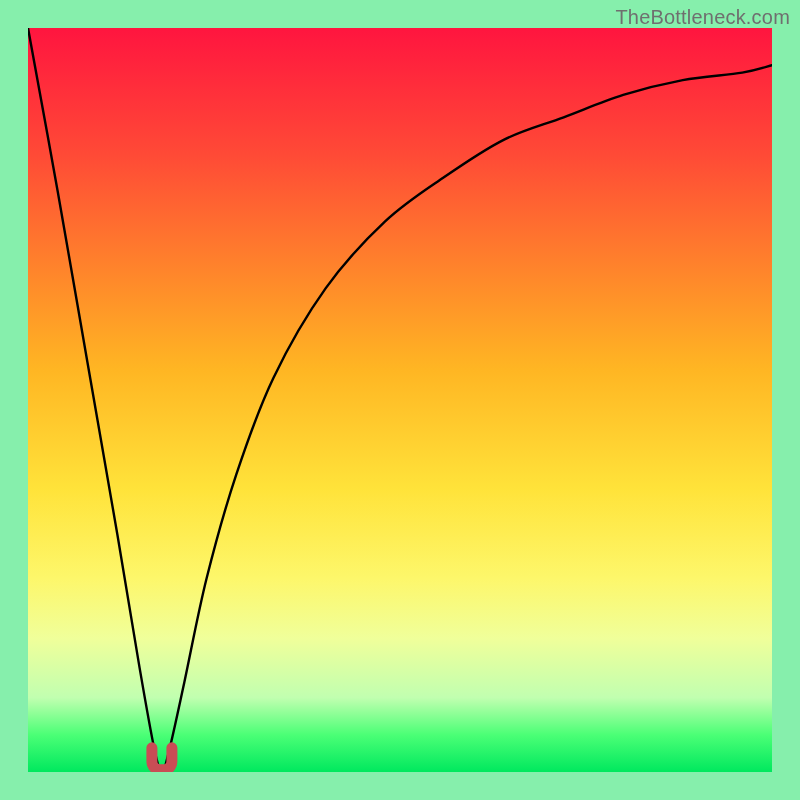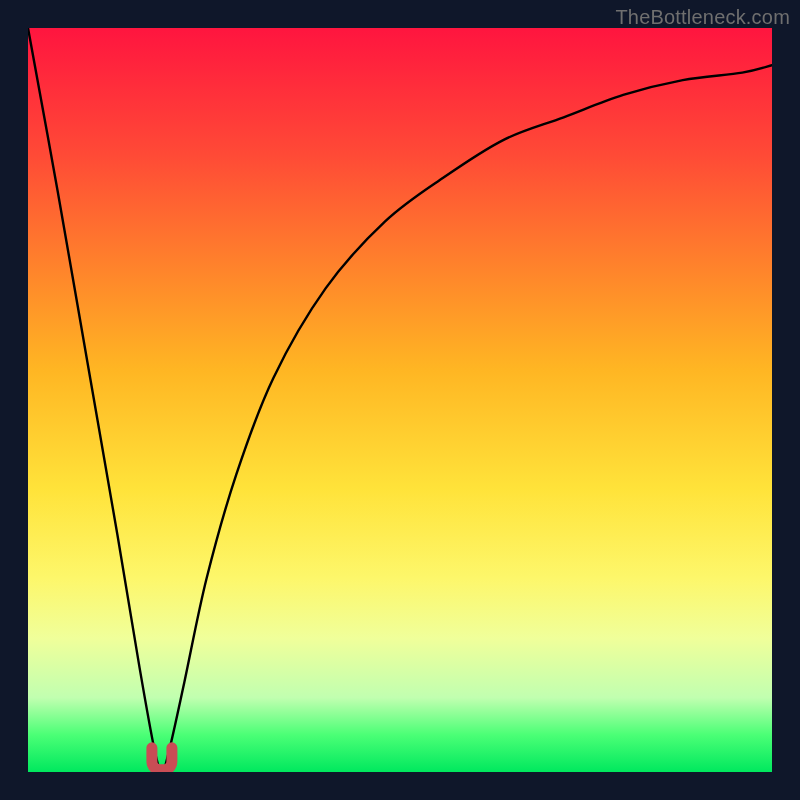--- a/index.html
+++ b/index.html
@@ -8,21 +8,21 @@
     width: 800px;
     height: 800px;
     overflow: hidden;
     background: #000;
     font-family: Arial, Helvetica, sans-serif;
   }
   .frame {
     position: relative;
     width: 800px;
     height: 800px;
-    background: #0f172a;
+    background: #86efac;
   }
   .plot {
     position: absolute;
     left: 28px;
     top: 28px;
     width: 744px;
     height: 744px;
     background: linear-gradient(to bottom,
       #ff153f 0%,
       #ff4a36 17%,

